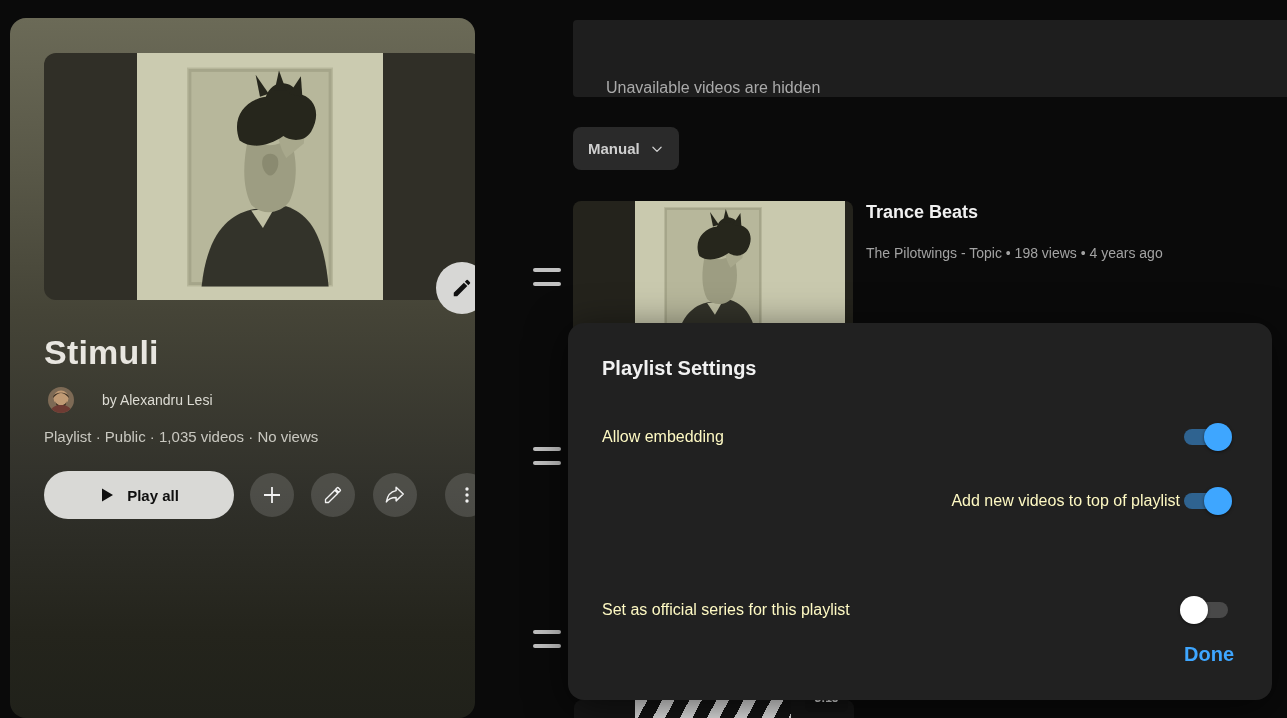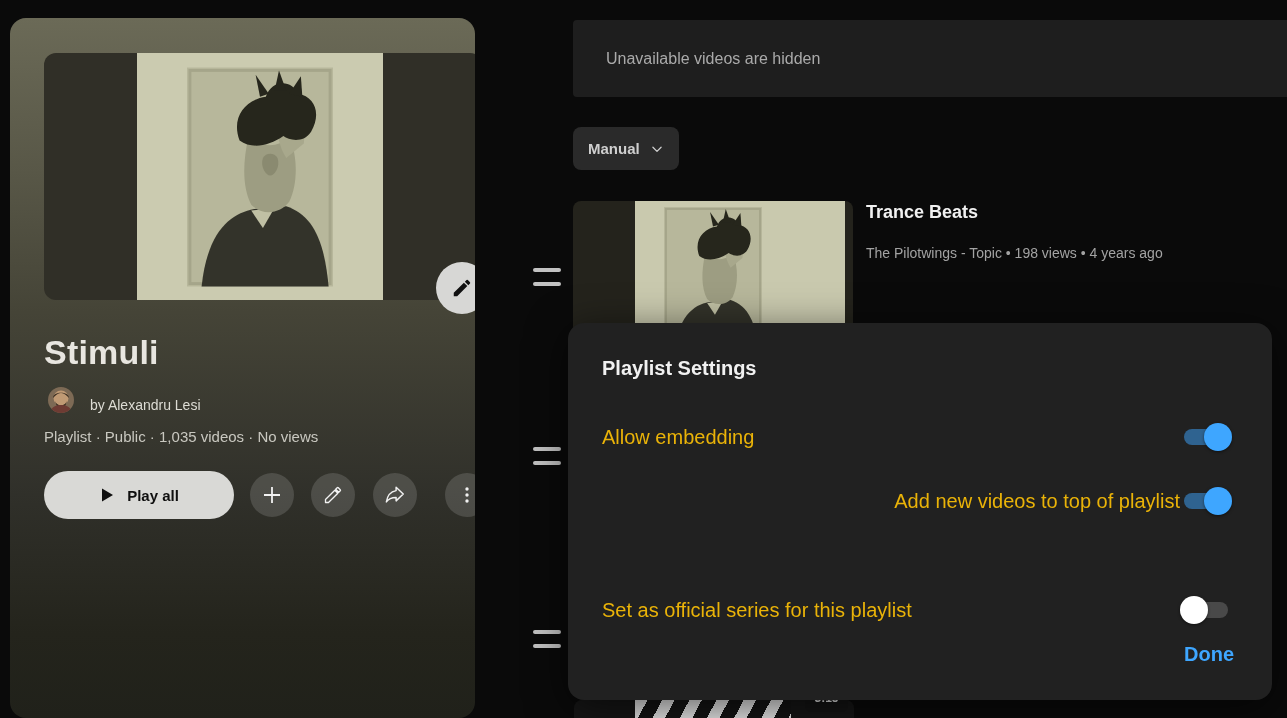--- a/index.html
+++ b/index.html
@@ -31,21 +31,21 @@
   .edit-overlay {
     position:absolute; left:426px; top:244px; width:52px; height:52px;
     border-radius:50%; background:#d7d7d5; border:none; cursor:pointer;
     display:flex; align-items:center; justify-content:center;
   }
   .pl-title {
     position:absolute; left:34px; top:315px;
     font-size:34px; font-weight:bold; color:#e8e6e0; letter-spacing:.2px;
   }
   .owner-row {
-    position:absolute; left:38px; top:369px; display:flex; align-items:flex-end; gap:16px;
+    position:absolute; left:38px; top:369px; display:flex; align-items:center; gap:28px;
   }
   .avatar { width:26px; height:26px; border-radius:50%; overflow:hidden; flex:0 0 auto; }
   .owner-name { font-size:14px; color:#dddcd4; }
   .pl-meta {
     position:absolute; left:34px; top:410px; font-size:15px; color:#c9c8c0;
   }
   .play-all {
     position:absolute; left:34px; top:453px; width:190px; height:48px;
     border-radius:24px; background:#d9d9d6; border:none; cursor:pointer;
     display:flex; align-items:center; justify-content:center; gap:12px;
@@ -55,21 +55,21 @@
     position:absolute; top:455px; width:44px; height:44px; border-radius:50%;
     background:rgba(255,255,255,0.14); border:none; cursor:pointer;
     display:flex; align-items:center; justify-content:center;
   }
   .circle-btn svg { display:block; }
 
   
   .hidden-banner {
     position:absolute; left:573px; top:20px; width:714px; height:77px;
     background:#1e1e1e; border-radius:4px 0 0 4px;
-    display:flex; align-items:center; padding-left:33px;
+    display:flex; align-items:flex-end; padding-left:33px;
     font-size:16px; color:#aaaaaa;
   }
   .sort-btn {
     position:absolute; left:573px; top:127px; height:43px; padding:0 15px;
     background:#2a2a2a; border:none; border-radius:8px; cursor:pointer;
     display:flex; align-items:center; gap:10px;
     font-family:inherit; font-size:15px; font-weight:bold; color:#cfcfcf;
   }
   .drag-handle {
     position:absolute; left:533px; width:28px; display:flex; flex-direction:column; gap:10px;
@@ -113,21 +113,21 @@
     box-shadow:0 8px 40px rgba(0,0,0,0.6);
     z-index:10;
   }
   .dialog-title {
     position:absolute; left:34px; top:34px; font-size:20px; color:#f1f1f1;
   }
   .opt-row {
     position:absolute; left:34px; right:40px; height:30px;
     display:flex; align-items:center; justify-content:space-between;
   }
-  .opt-label { font-size:20px; color:#eab308; }
+  .opt-label { font-size:16px; color:#fef9c3; }
   .toggle {
     position:relative; width:52px; height:28px; cursor:pointer; flex:0 0 auto;
   }
   .toggle .track {
     position:absolute; left:4px; right:4px; top:6px; height:16px; border-radius:8px;
     background:var(--toggle-track-off,#494949);
   }
   .toggle .thumb {
     position:absolute; top:0; left:0; width:28px; height:28px; border-radius:50%;
     background:#ffffff; box-shadow:0 1px 3px rgba(0,0,0,0.5);

